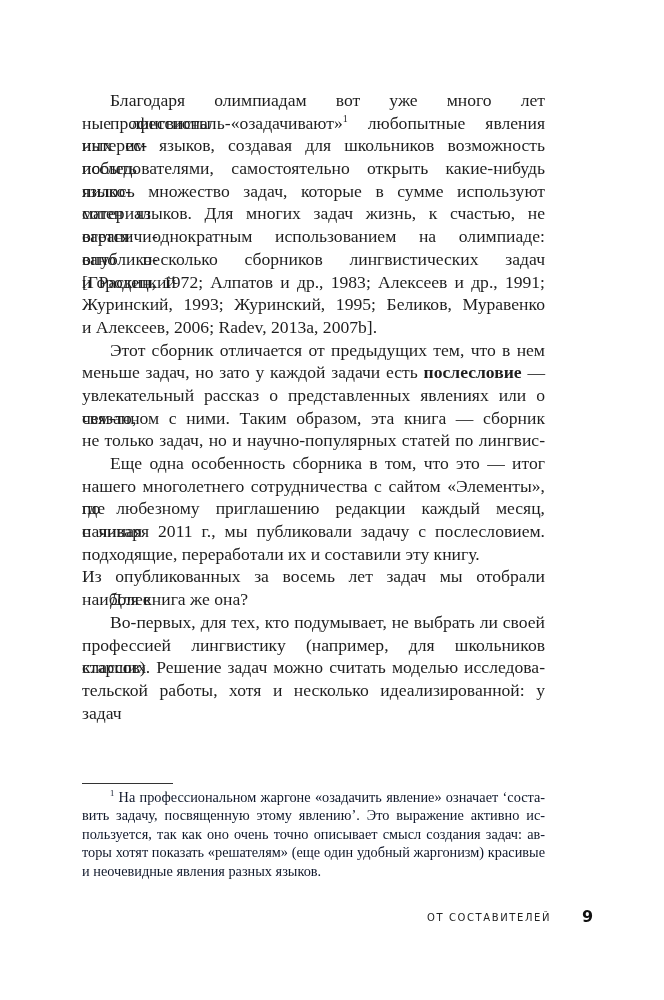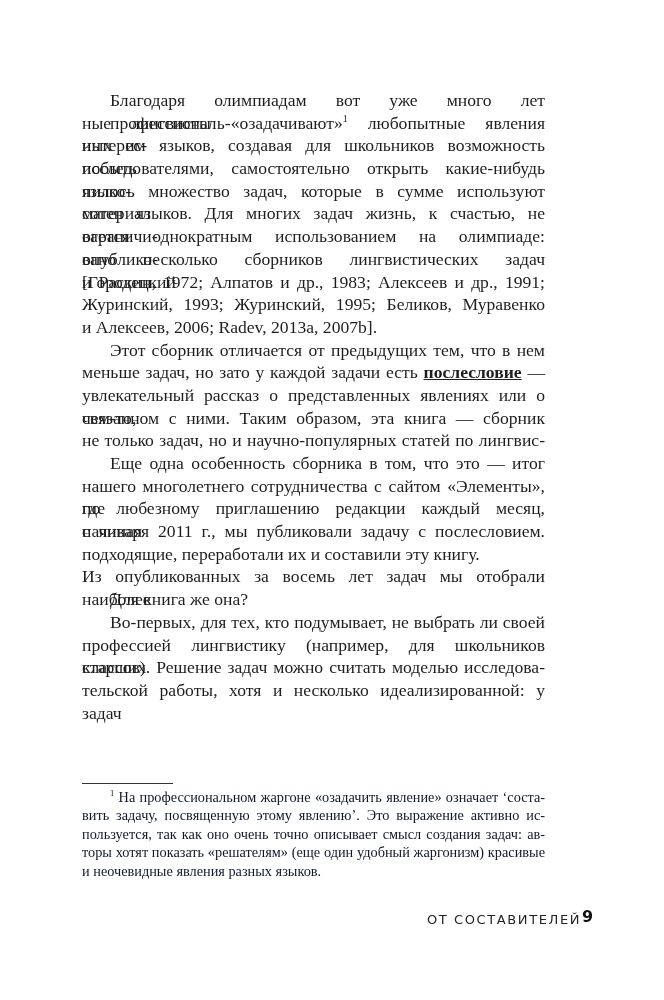--- a/index.html
+++ b/index.html
@@ -12,36 +12,36 @@
     font-family: "Liberation Serif", "DejaVu Serif", serif;
     font-size: 17.6px; line-height: 22.7px; color: #1e1e1e;
   }
   .line {
     display: block; text-align: justify; text-align-last: justify;
     white-space: nowrap; height: 22.7px;
   }
   .line.last { text-align-last: left; }
   .line.indent { padding-left: 28px; }
   .line span { white-space: normal; }
-  b { font-weight: bold; text-decoration: underline; }
+  b { font-weight: bold; }
   sup { font-size: 10px; line-height: 0; vertical-align: 7px; }
   .rule {
     position: absolute; left: 82px; top: 783px; width: 91px; height: 1px; background: #333;
   }
   .footnote {
     position: absolute; left: 82px; top: 788px; width: 463px;
     font-family: "Liberation Serif", "DejaVu Serif", serif;
     font-size: 14.3px; line-height: 18.4px; color: #0f172a;
   }
   .footnote .line { height: 18.4px; }
   .footnote sup { font-size: 8.5px; vertical-align: 6px; }
   .footer-title {
     position: absolute; left: 427px; top: 912px;
     font-family: "DejaVu Sans", "Liberation Sans", sans-serif;
-    font-size: 13px; letter-spacing: 1.6px; color: #222;
+    font-size: 10px; letter-spacing: 1.6px; color: #222;
   }
   .footer-page {
     position: absolute; left: 582px; top: 907px;
     font-family: "DejaVu Sans", "Liberation Sans", sans-serif;
     font-size: 16px; font-weight: bold; color: #111;
   }
 </style>
 </head>
 <body>
 

